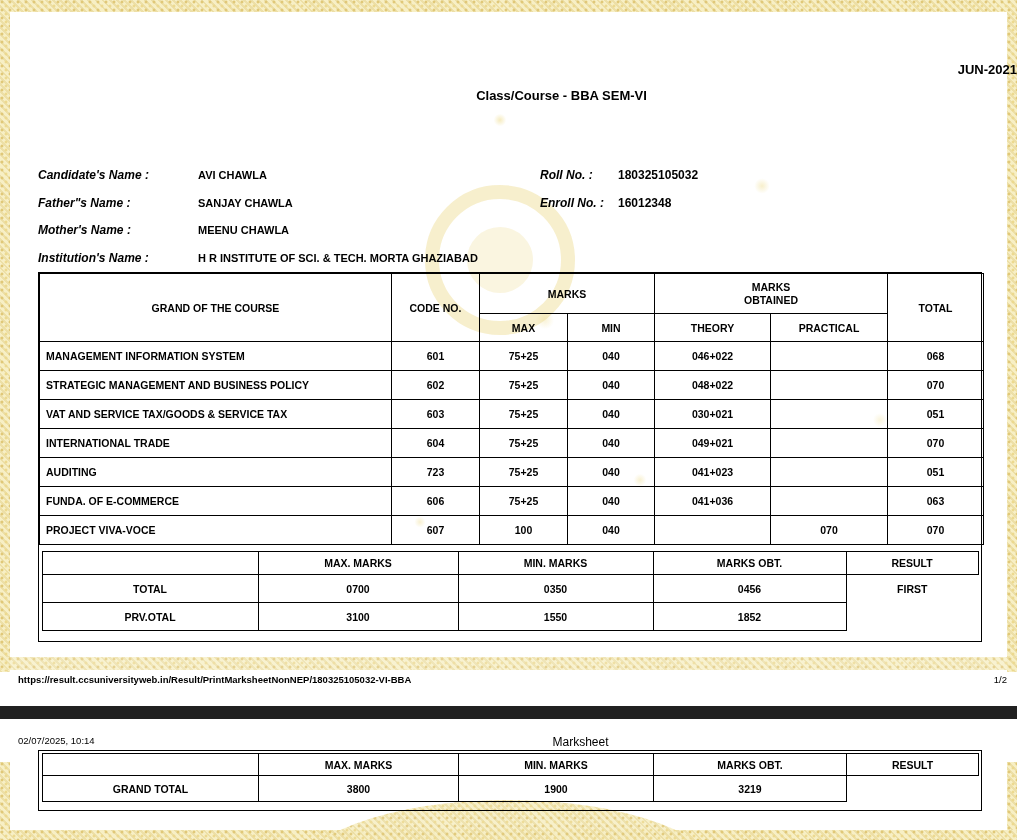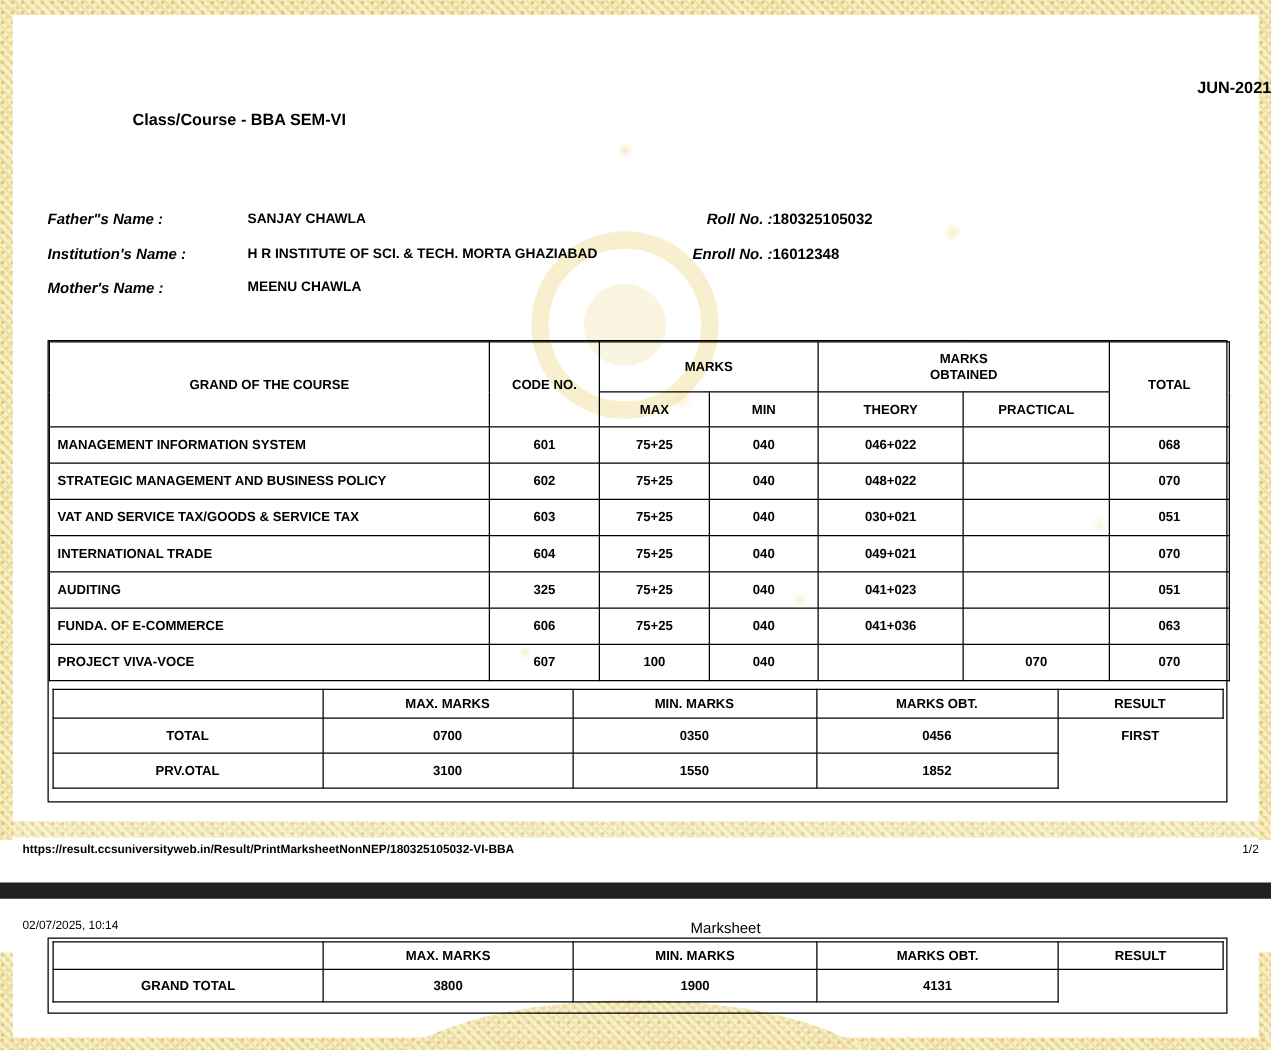--- a/index.html
+++ b/index.html
@@ -47,32 +47,32 @@
     content:""; position:absolute; inset:28px; border-radius:50%;
     background:rgba(235,214,130,.25);
   }
 
   
   .session {
     position:absolute; top:62px; left:223px; right:0; text-align:right;
     font-size:13px; font-weight:bold; z-index:2;
   }
   .course {
-    position:absolute; top:88px; left:106px; right:0; 
+    position:absolute; top:88px; left:106px; right:0; text-align:center;
     font-size:13px; font-weight:bold; z-index:2;
   }
 
   .info { position:absolute; left:38px; top:168px; z-index:2; }
   .irow { height:27.5px; display:flex; align-items:flex-start; }
   .ilabel { width:160px; font-weight:bold; font-style:italic; font-size:12px; }
   .ival   { font-weight:bold; font-size:11px; padding-top:1px; white-space:nowrap; }
 
   .info-right { position:absolute; left:540px; top:168px; z-index:2; }
   .irow2 { height:28px; display:flex; align-items:flex-start; }
-  .ilabel2 { width:78px; font-weight:bold; font-style:italic; font-size:12px;text-align:right; }
+  .ilabel2 { width:78px; font-weight:bold; font-style:italic; font-size:12px; }
   .ival2   { font-weight:bold; font-size:12px; white-space:nowrap; }
 
   .frame {
     position:absolute; left:38px; top:272px; width:944px;
     border:1px solid #000; z-index:2; padding:0 0 10px 0; background:transparent;
   }
   table { border-collapse:collapse; table-layout:fixed; background:transparent; }
   .marks { width:100%; }
   .marks th, .marks td {
     border:1px solid #000; font-weight:bold; font-size:10.5px;
@@ -116,30 +116,34 @@
 <div class="lace d-top"></div>
 <div class="lace d-left1"></div>
 <div class="lace d-right1"></div>
 <div class="lace d-bot1"></div>
 
 <div class="session">JUN-2021</div>
 <div class="course">Class/Course - BBA SEM-VI</div>
 
 <div class="info">
   <div class="irow">
+    <span class="ilabel">Candidate's Name :</span>
+    <span class="ival">AVI CHAWLA</span>
+  </div>
+  <div class="irow">
     <span class="ilabel">Father"s Name :</span>
     <span class="ival">SANJAY CHAWLA</span>
+  </div>
+  <div class="irow">
+    <span class="ilabel">Mother's Name :</span>
+    <span class="ival">MEENU CHAWLA</span>
   </div>
   <div class="irow">
     <span class="ilabel">Institution's Name :</span>
     <span class="ival">H R INSTITUTE OF SCI. &amp; TECH. MORTA GHAZIABAD</span>
-  </div>
-  <div class="irow">
-    <span class="ilabel">Mother's Name :</span>
-    <span class="ival">MEENU CHAWLA</span>
   </div>
 </div>
 <div class="info-right">
   <div class="irow2">
     <span class="ilabel2">Roll No. :</span>
     <span class="ival2">180325105032</span>
   </div>
   <div class="irow2">
     <span class="ilabel2">Enroll No. :</span>
     <span class="ival2">16012348</span>
@@ -206,21 +210,21 @@
           <td class="col-course">INTERNATIONAL TRADE</td>
           <td class="col-code">604</td>
           <td class="col-max">75+25</td>
           <td class="col-min">040</td>
           <td class="col-theory">049+021</td>
           <td class="col-practical"></td>
           <td class="col-total">070</td>
         </tr>
         <tr>
           <td class="col-course">AUDITING</td>
-          <td class="col-code">325</td>
+          <td class="col-code">723</td>
           <td class="col-max">75+25</td>
           <td class="col-min">040</td>
           <td class="col-theory">041+023</td>
           <td class="col-practical"></td>
           <td class="col-total">051</td>
         </tr>
         <tr>
           <td class="col-course">FUNDA. OF E-COMMERCE</td>
           <td class="col-code">606</td>
           <td class="col-max">75+25</td>
@@ -301,21 +305,21 @@
         <th>MIN. MARKS</th>
         <th>MARKS OBT.</th>
         <th>RESULT</th>
       </tr>
     </thead>
     <tbody>
         <tr>
           <td class="col-label">GRAND TOTAL</td>
           <td class="col-max">3800</td>
           <td class="col-min">1900</td>
-          <td class="col-obt">4131</td>
+          <td class="col-obt">3219</td>
           <td class="col-result"></td>
         </tr>
       </tbody>
   </table>
 </div>
 
 <div class="lace d-left2"></div>
 <div class="lace d-right2"></div>
 <div class="lace d-bot2"></div>
 <div class="lace d-orn"></div>

